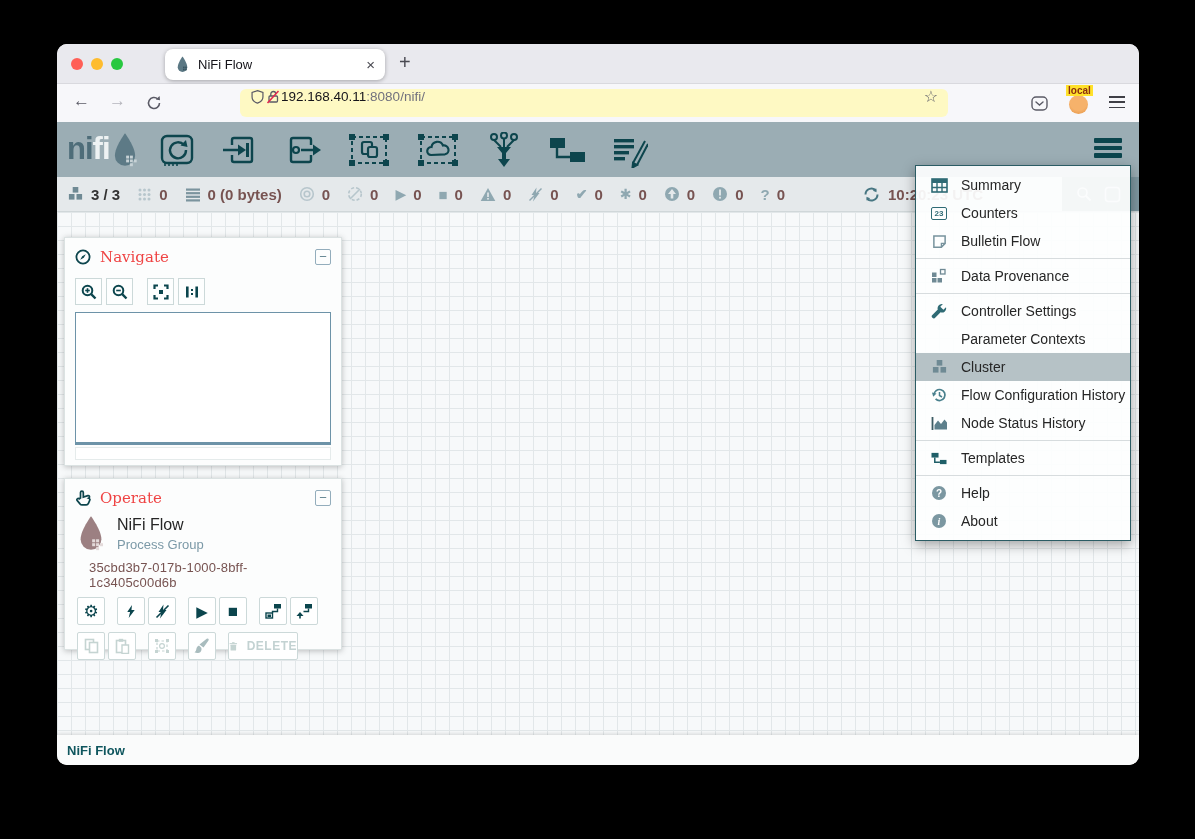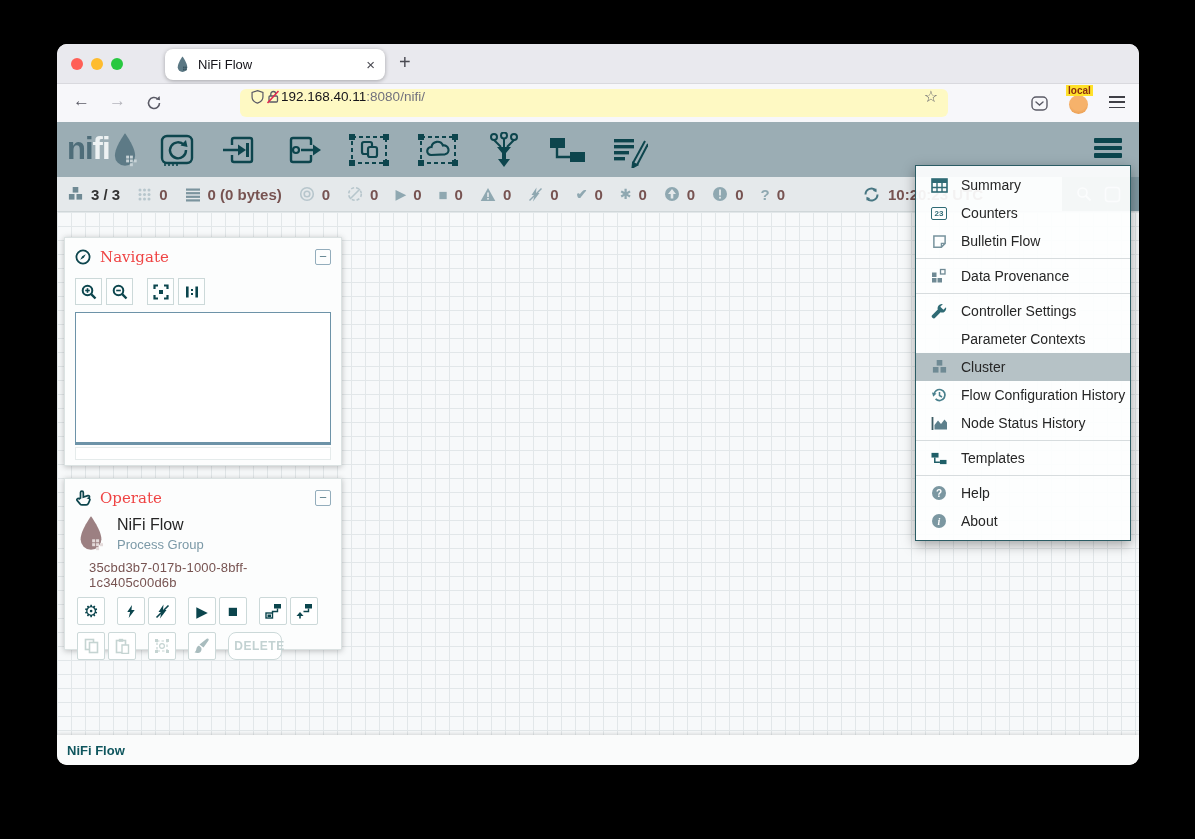--- a/index.html
+++ b/index.html
@@ -66,21 +66,21 @@
   .birdseye-footer { margin:2px 10px 0; height:13px; background:#fff; border:1px solid #e5ebeb; }
 
   #operate { left:7px; top:266px; height:172px; }
   .op-flow { display:flex; align-items:center; gap:12px; padding:4px 12px 0; }
   .op-name { font-size:16px; color:#262626; }
   .op-type { font-size:13px; color:#7b99a7; margin-top:3px; }
   .op-id { font-size:13px; color:#775351; padding:8px 24px 0; letter-spacing:.2px; }
   .op-btns { display:flex; align-items:center; padding:7px 12px 0; }
   .obtn { width:28px; height:28px; background:#fff; border:1px solid #ccd9d9; border-radius:2px; display:flex; align-items:center; justify-content:center; margin-right:3px; }
   .og { margin-right:12px; }
-  .obtn-del { width:54px; gap:9px;border-radius:8px; }
+  .obtn-del { width:70px; gap:9px; }
   .del-label { font-size:12px; font-weight:bold; color:#c3d2d2; letter-spacing:.5px; }
   .gear-glyph { font-size:17px; color:#0b454d; line-height:1; }
   .play-glyph { font-size:15px; color:#0b454d; line-height:1; }
   .stop-glyph { font-size:17px; color:#0b454d; line-height:1; }
 
   
   .breadcrumb { position:absolute; bottom:0; left:0; right:0; height:30px; background:#fafbfb; box-shadow:0 -1px 4px rgba(0,0,0,.15); display:flex; align-items:center; padding-left:10px; }
   .breadcrumb span { font-size:13px; font-weight:bold; color:#0f565e; }
 
   

